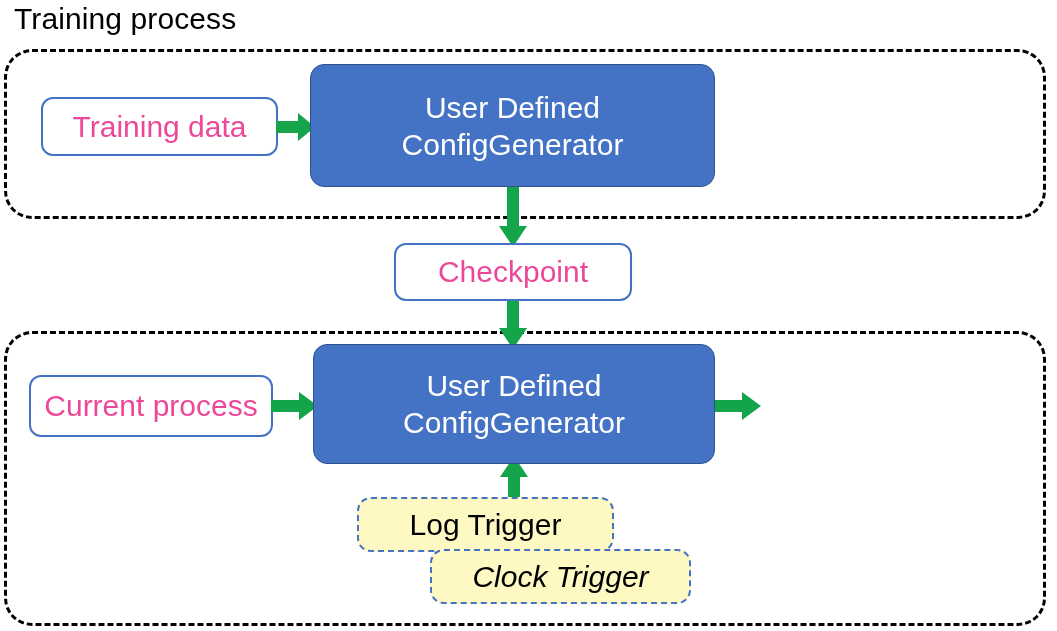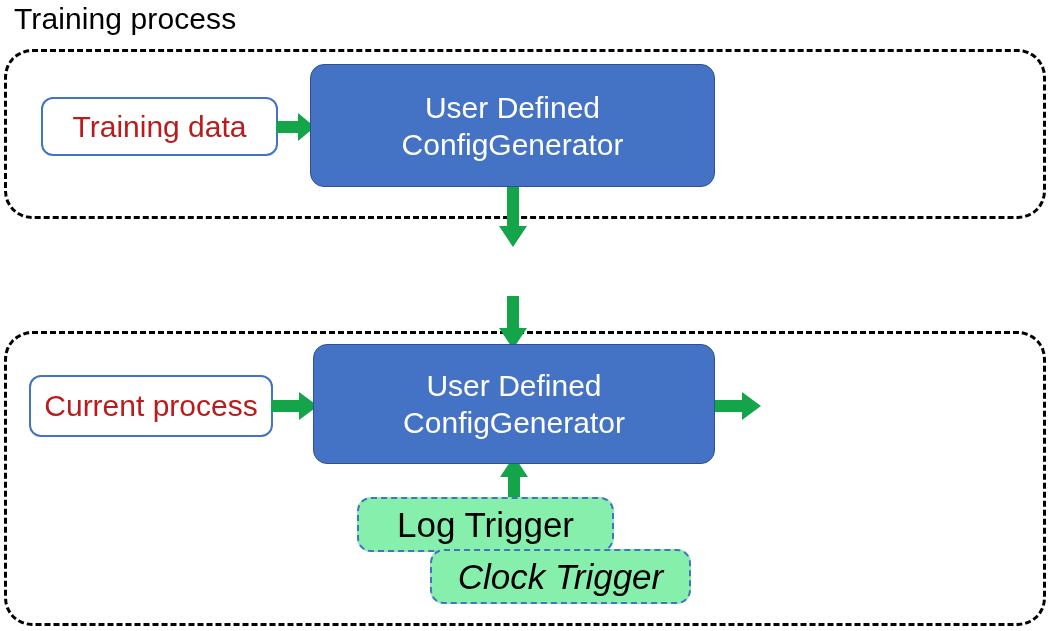--- a/index.html
+++ b/index.html
@@ -51,43 +51,43 @@
     align-items: center;
     justify-content: center;
     text-align: center;
   }
 
   
   .node-plain {
     background: #ffffff;
     border: 2px solid #4472C4;
     border-radius: 12px;
-    color: #b91c1c;
+    color: #ec4899;
     font-size: 30px;
     line-height: 34px;
   }
 
   
   .node-process {
     background: #4472C4;
     border: 1.5px solid #2F528F;
     border-radius: 14px;
     color: #ffffff;
     font-size: 30px;
     line-height: 37px;
   }
   .node-process .line2 { display: block; }
 
   
   .node-trigger {
-    background: #86efac;
+    background: #fef9c3;
     border: 2.5px dashed #4472C4;
     border-radius: 14px;
     color: #000000;
-    font-size: 35px;
+    font-size: 30px;
     line-height: 34px;
   }
 
   
   #node-training-data   { left: 41px;  top: 97px;  width: 237px; height: 59px; }
   #node-train-generator { left: 310px; top: 64px;  width: 405px; height: 123px; z-index: 3; }
   #node-checkpoint      { left: 394px; top: 243px; width: 238px; height: 58px; z-index: 3; }
   #node-current-status  { left: 29px;  top: 375px; width: 244px; height: 62px; }
   #node-infer-generator { left: 313px; top: 344px; width: 402px; height: 120px; z-index: 3; }
   #node-output-config   { left: 757px; top: 375px; width: 255px; height: 63px; }
@@ -160,20 +160,23 @@
     <span>Training data</span>
   </div>
 
   <div class="node node-process" id="node-train-generator">
     <div>
       <span>User Defined</span>
       <span class="line2">ConfigGenerator</span>
     </div>
   </div>
 
+  <div class="node node-plain" id="node-checkpoint">
+    <span>Checkpoint</span>
+  </div>
 
   <div class="node node-plain" id="node-current-status">
     <span>Current process</span>
   </div>
 
   <div class="node node-process" id="node-infer-generator">
     <div>
       <span>User Defined</span>
       <span class="line2">ConfigGenerator</span>
     </div>

